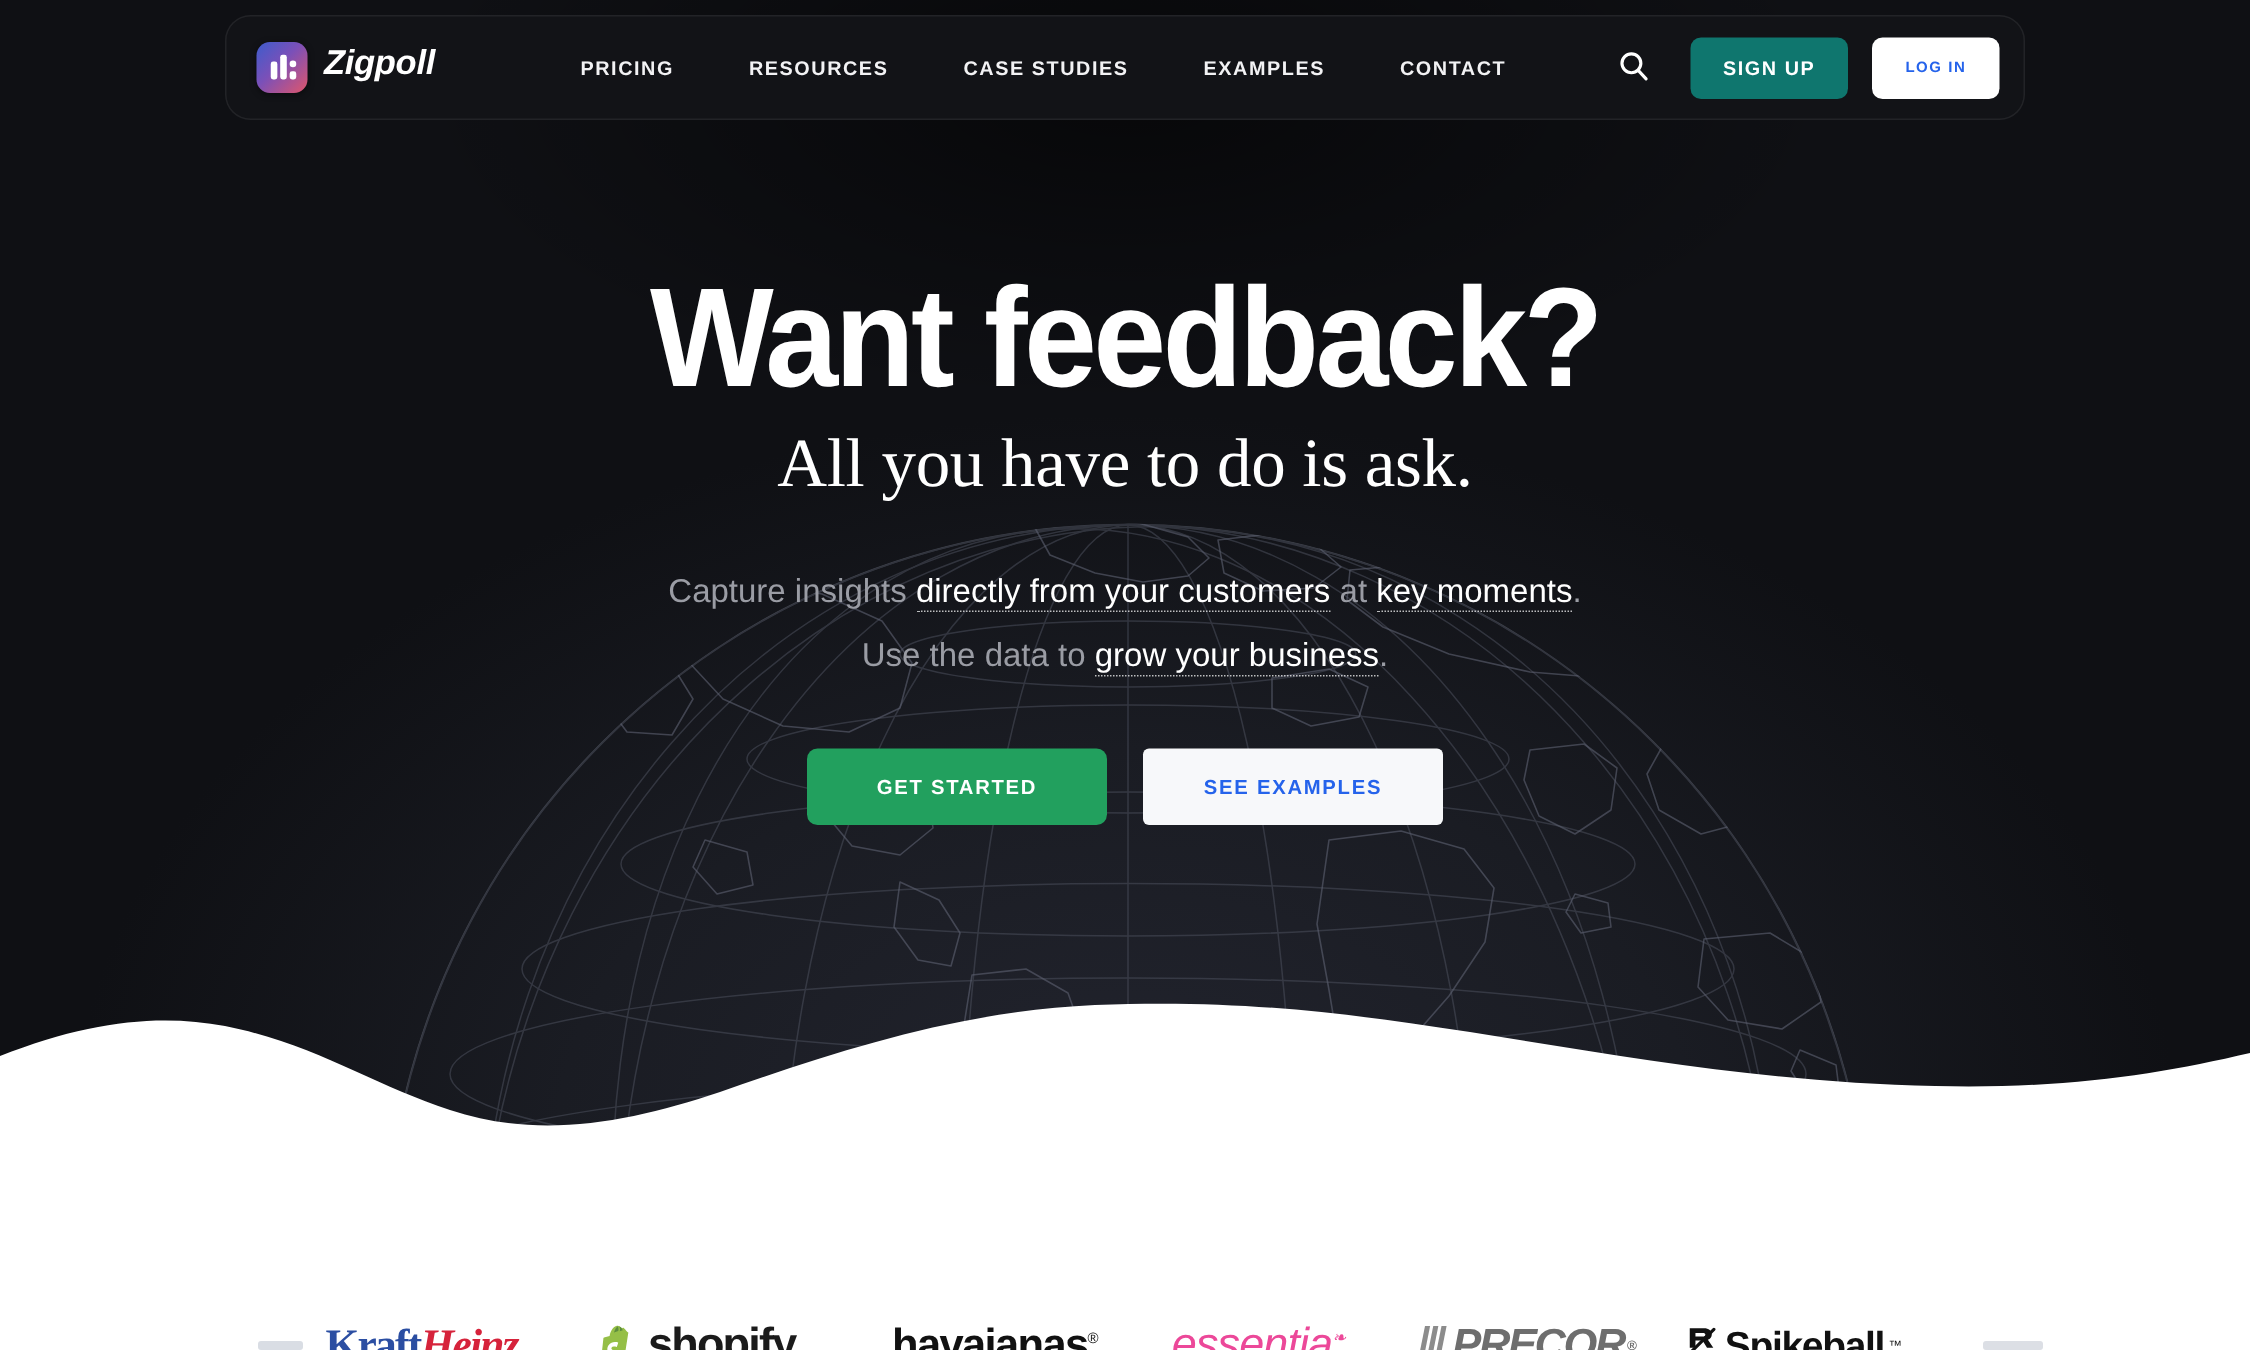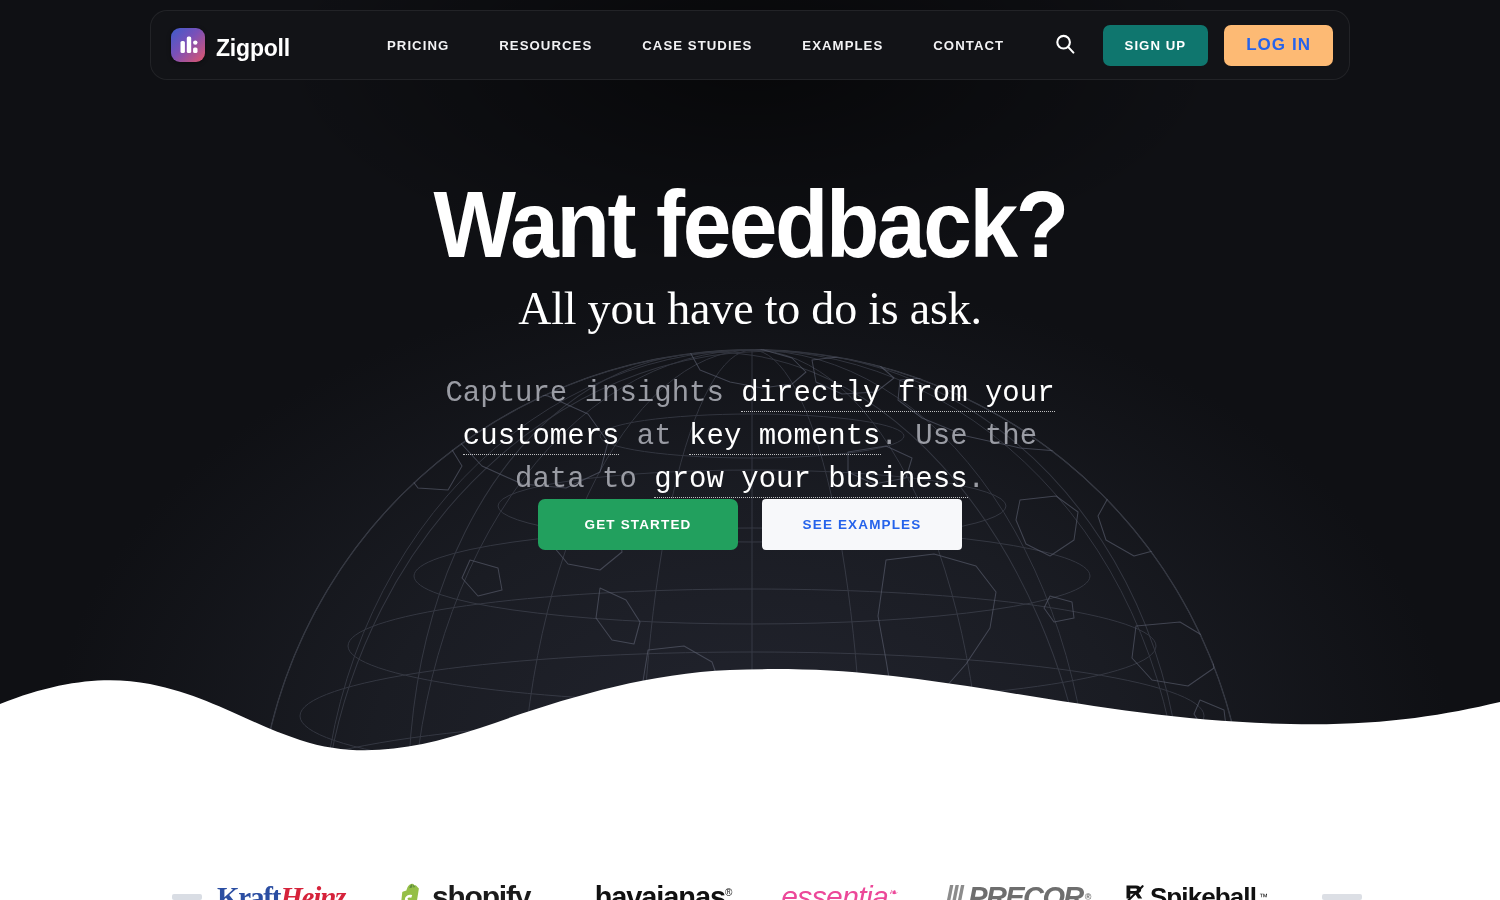--- a/index.html
+++ b/index.html
@@ -60,23 +60,24 @@
     border: 1px solid rgba(255,255,255,0.07);
     border-radius: 17px;
     display: flex;
     align-items: center;
     padding: 0 16px 0 20px;
     z-index: 30;
   }
 
   .brand {
     display: flex;
-    align-items: flex-end;
+    align-items: flex-start;
     gap: 11px;
     margin-right: 78px;
+    font-style: italic;
   }
   .brand-logo {
     width: 34px; height: 34px;
     border-radius: 9px;
     background: linear-gradient(135deg, #3d5ccc 0%, #7b50b8 45%, #e0566b 100%);
     position: relative;
     flex: none;
     box-shadow: 0 1px 4px rgba(0,0,0,0.4);
   }
   .brand-logo svg { position: absolute; left: 0; top: 0; }
@@ -126,25 +127,25 @@
     font-weight: bold;
     letter-spacing: 1.05px;
     padding: 0 22px;
     height: 41px;
     cursor: pointer;
     font-family: "Liberation Sans", sans-serif;
     margin-right: 16px;
     white-space: nowrap;
   }
   .btn-login {
-    background: #fdba74;
+    background: #ffffff;
     color: #2563eb;
     border: none;
     border-radius: 7px;
-    font-size: 17px;
+    font-size: 10px;
     font-weight: bold;
     letter-spacing: 1.05px;
     padding: 0 22px;
     height: 41px;
     cursor: pointer;
     font-family: "Liberation Sans", sans-serif;
     white-space: nowrap;
   }
 
   
@@ -179,22 +180,22 @@
     font-weight: normal;
     letter-spacing: -0.2px;
     line-height: 1.1;
   }
 
   .lede {
     position: absolute;
     top: 372px;
     left: 430px;
     width: 640px;
-    font-family: Liberation Mono, monospace;
-    font-size: 29px;
+    font-family: Liberation Sans, sans-serif;
+    font-size: 22px;
     line-height: 43px;
     color: #9a9ca4;
     letter-spacing: 0px;
   }
   .lede .hl {
     color: #ffffff;
     border-bottom: 1.5px dotted rgba(255,255,255,0.72);
     padding-bottom: 1px;
   }
 

